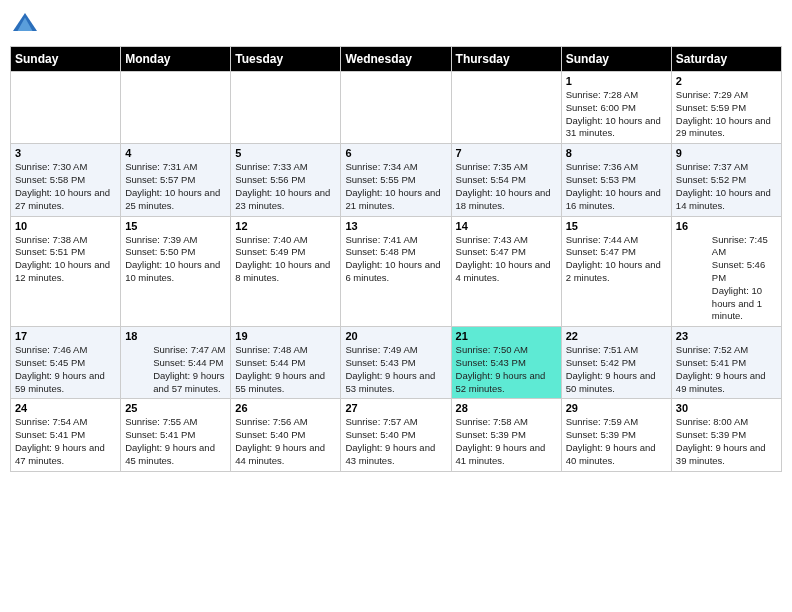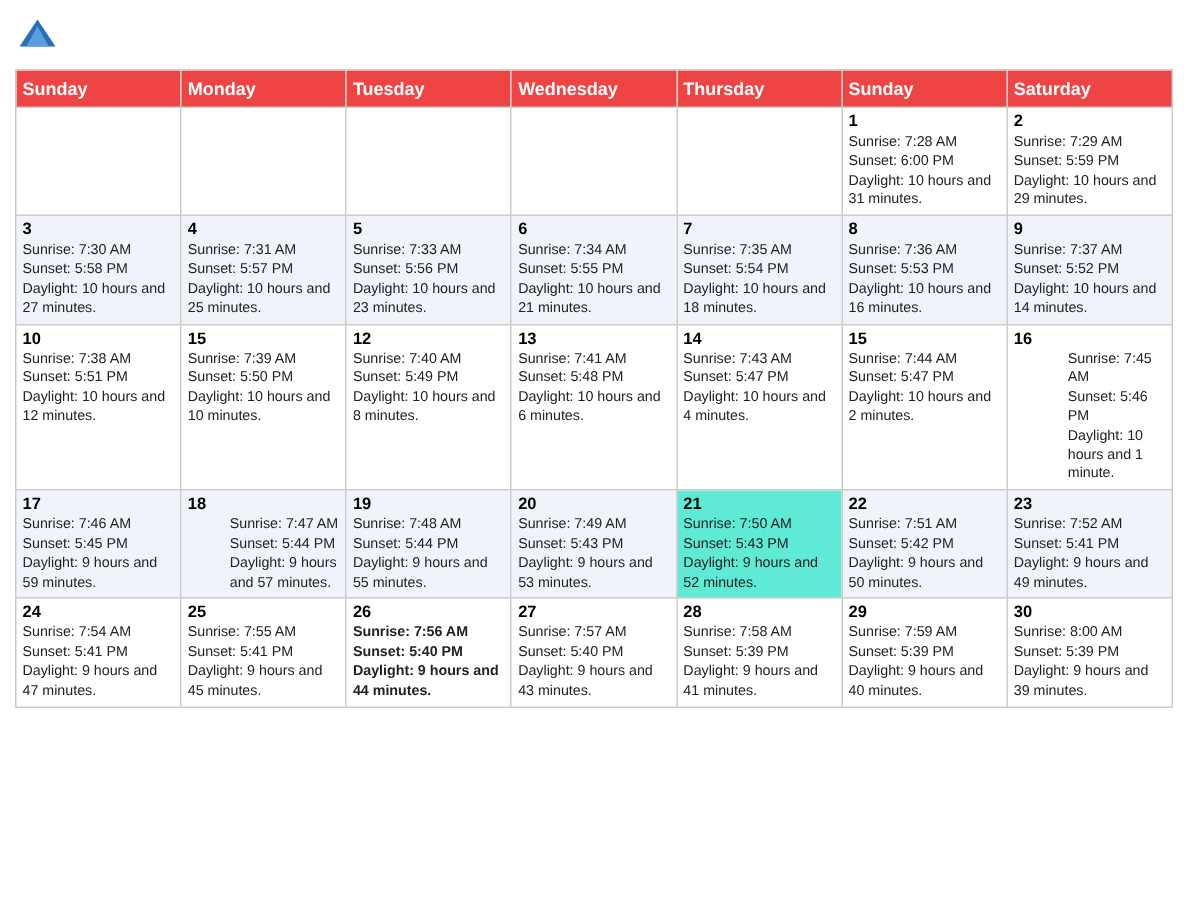--- a/index.html
+++ b/index.html
@@ -52,21 +52,21 @@
       font-size: 14px;
       color: #333;
       font-style: italic;
     }
     .calendar {
       width: 100%;
       border-collapse: collapse;
       font-size: 10.5px;
     }
     .calendar th {
-      background-color: #ef4444;
+      background-color: #000000;
       color: #fff;
       padding: 5px 4px;
       text-align: left;
       font-size: 12px;
       border: 1px solid #ccc;
     }
     .calendar td {
       border: 1px solid #ccc;
       vertical-align: top;
       padding: 3px 4px;
@@ -283,21 +283,21 @@
 Daylight: 9 hours and 47 minutes.</div>
         </td>
         <td>
           <div class="day-number">25</div>
           <div class="day-info" style="white-space: pre-line;">Sunrise: 7:55 AM
 Sunset: 5:41 PM
 Daylight: 9 hours and 45 minutes.</div>
         </td>
         <td>
           <div class="day-number">26</div>
-          <div class="day-info" style="white-space: pre-line; font-weight: bold;">Sunrise: 7:56 AM
+          <div class="day-info" style="white-space: pre-line;">Sunrise: 7:56 AM
 Sunset: 5:40 PM
 Daylight: 9 hours and 44 minutes.</div>
         </td>
         <td>
           <div class="day-number">27</div>
           <div class="day-info" style="white-space: pre-line;">Sunrise: 7:57 AM
 Sunset: 5:40 PM
 Daylight: 9 hours and 43 minutes.</div>
         </td>
         <td>

